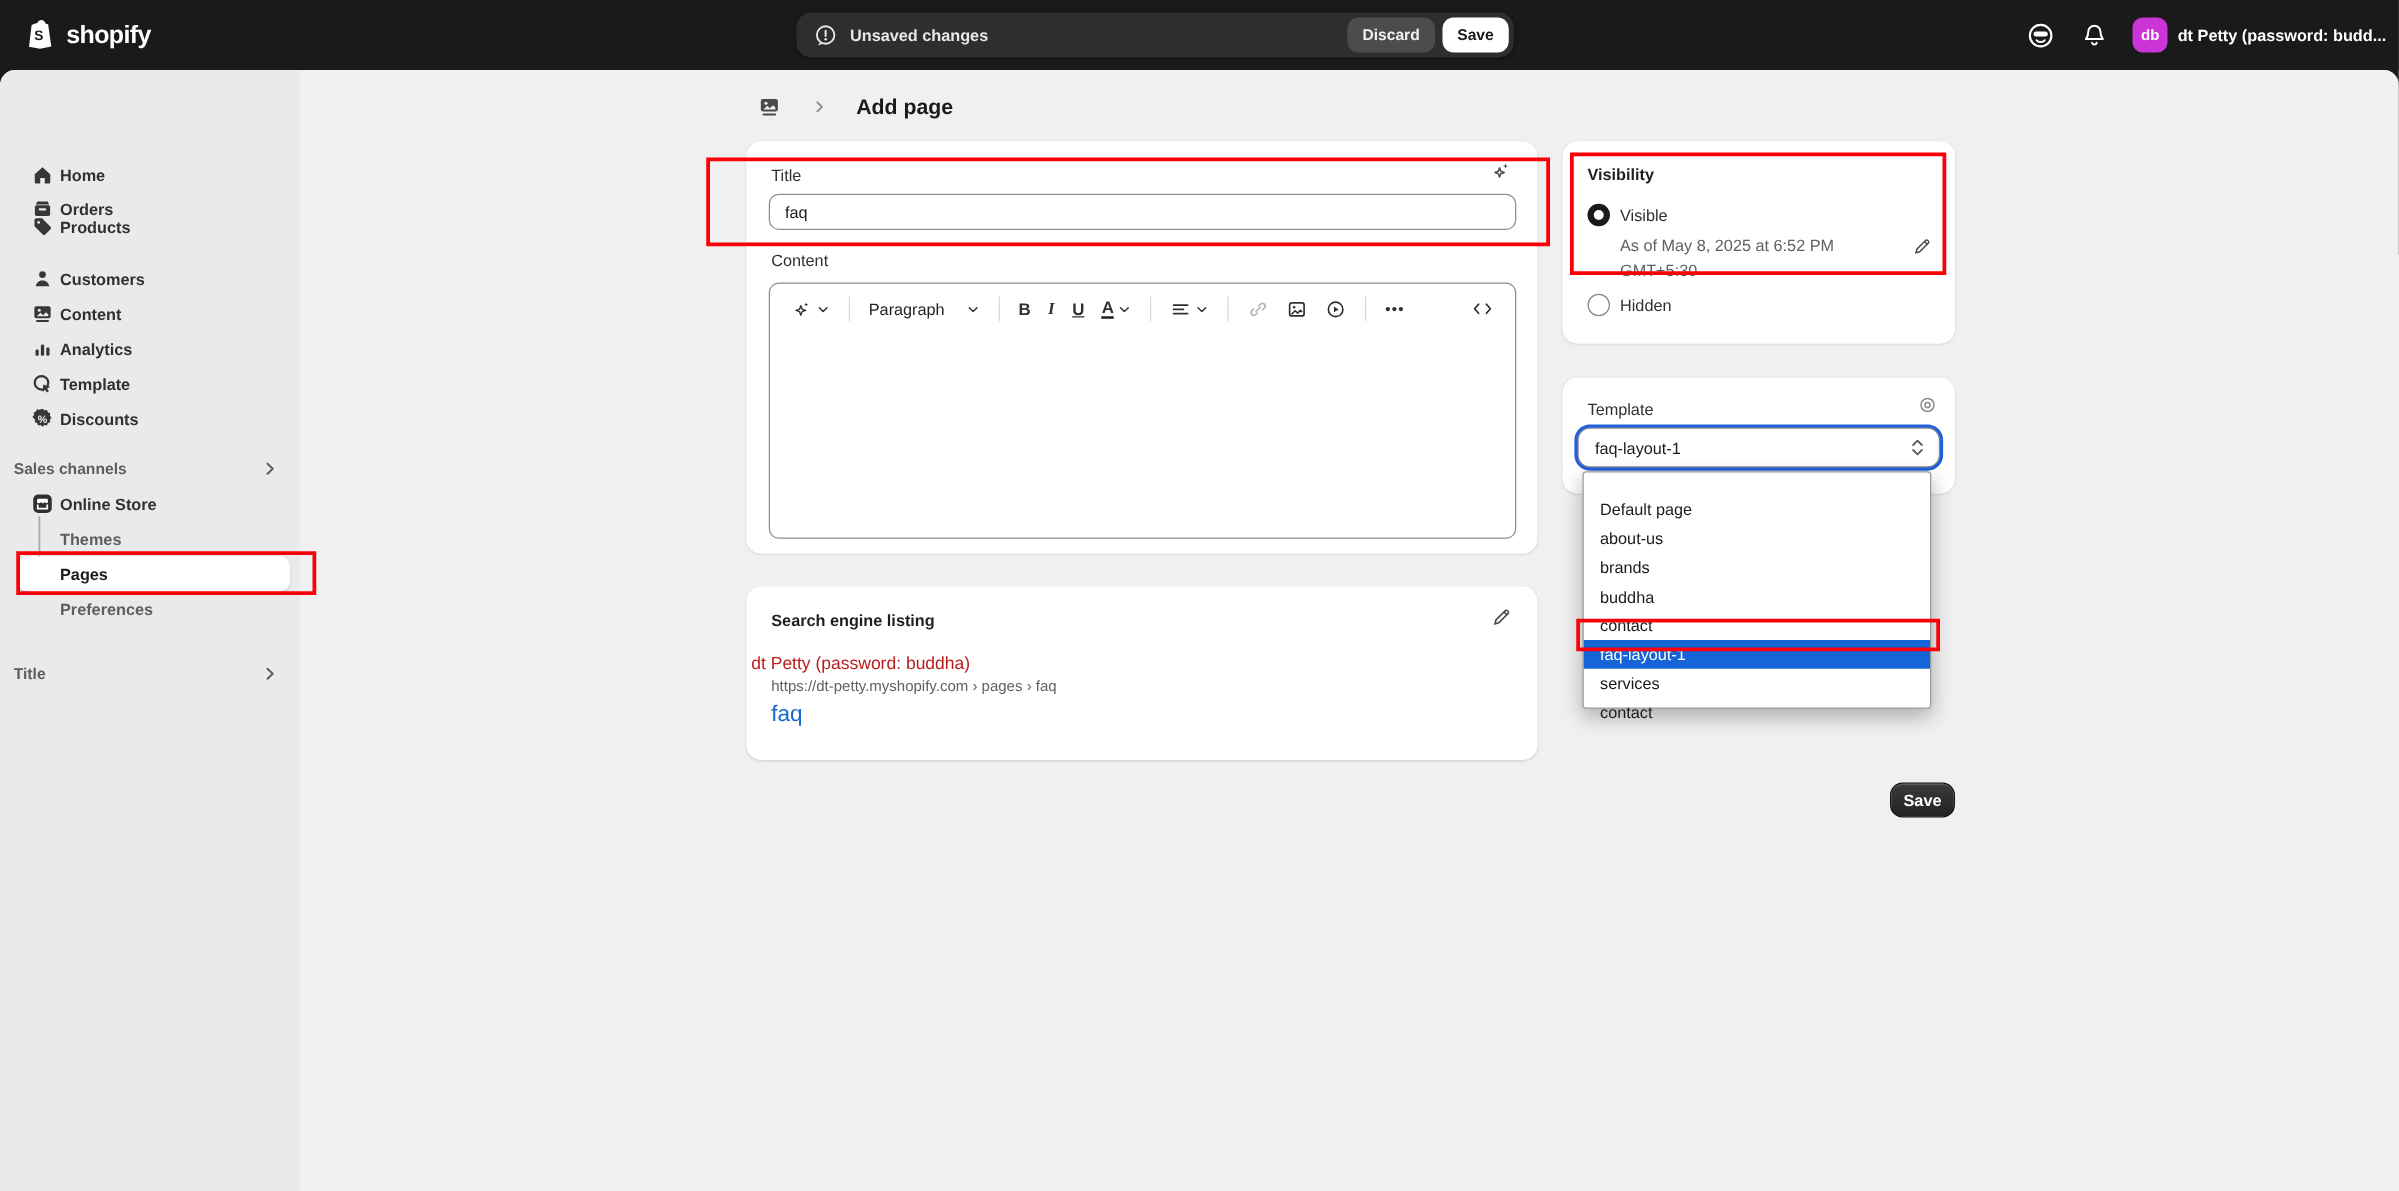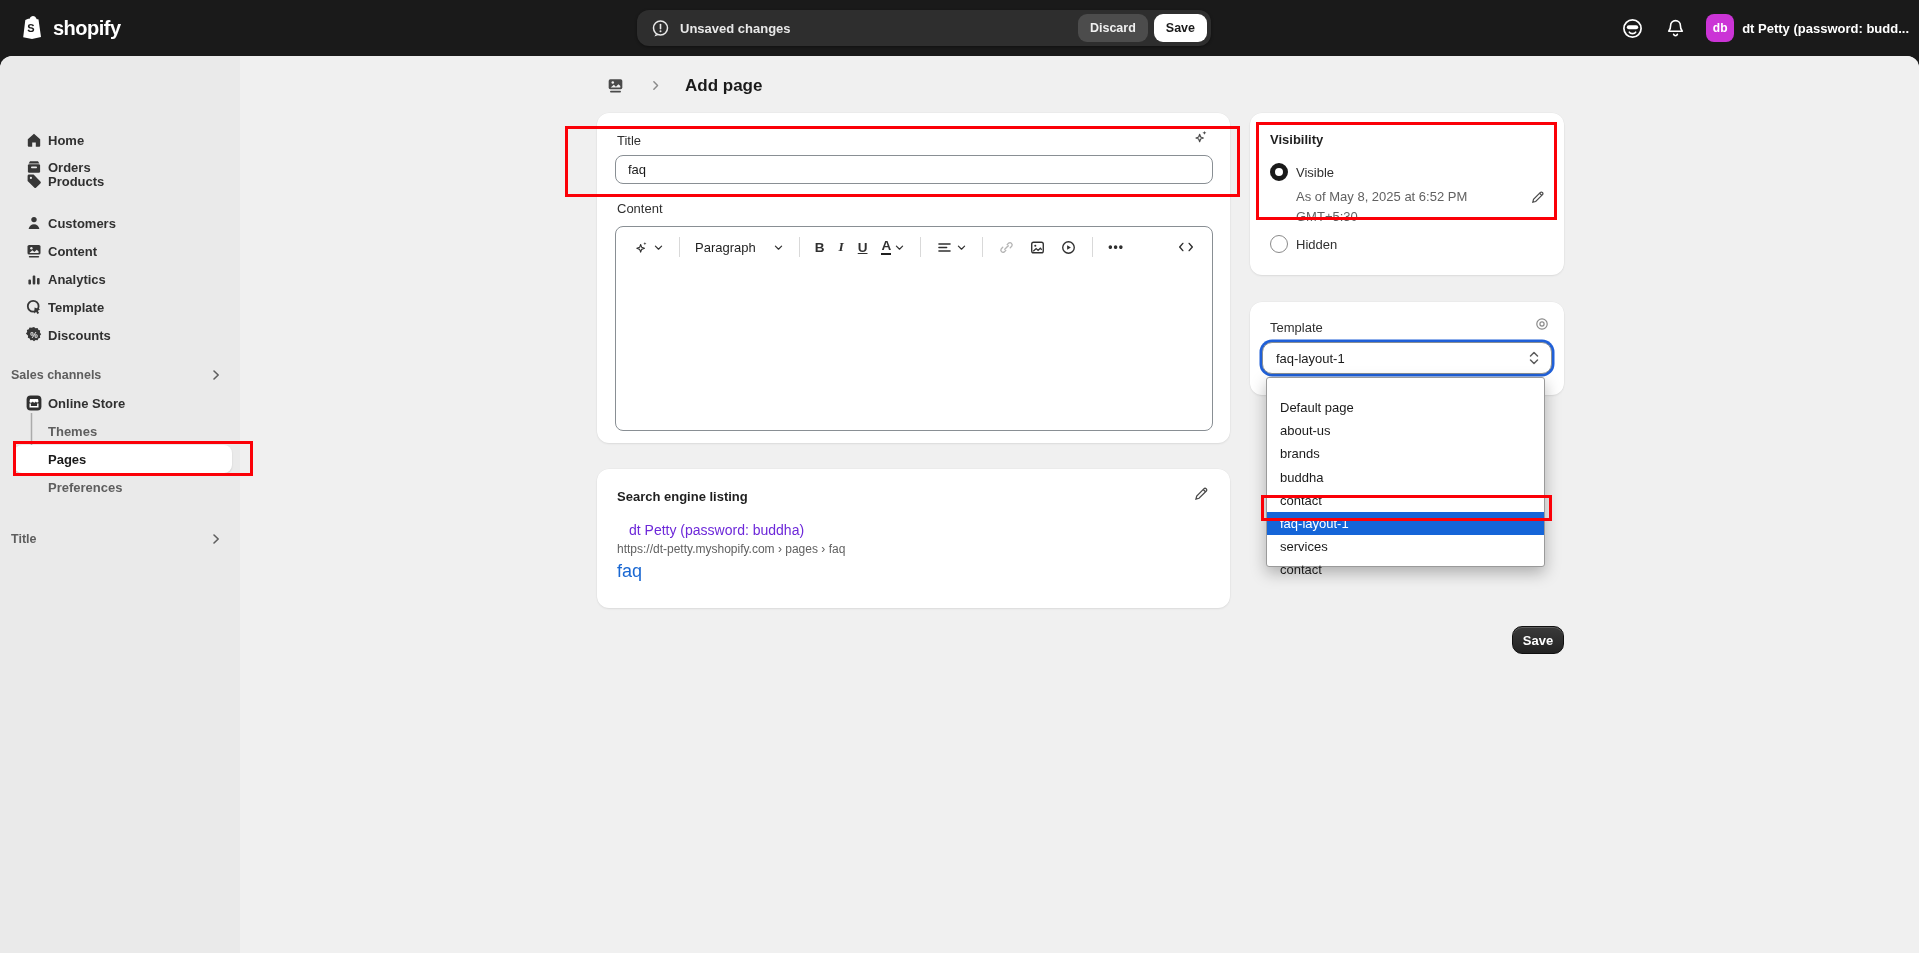--- a/index.html
+++ b/index.html
@@ -51,21 +51,21 @@
   .tb-div { width:1px; height:20px; background:#d9d9d9; margin:0 6px; }
   .tb-text { font-size:13.5px; font-weight:700; color:#303030; }
   .tb-italic { font-style:italic; font-weight:600; font-family:"Liberation Serif", serif; }
   .tb-under { text-decoration:underline; font-weight:600; }
   .tb-color { font-weight:600; border-bottom:2.5px solid #1f1f1f; line-height:14px; }
   .tb-para { font-size:13px; font-weight:400; color:#1f1f1f; }
   .tb-spacer { flex:1; }
   .editor-area { position:absolute; left:0; top:41px; width:596px; height:162px; cursor:text; }
 
   .seo-card { left:597px; top:469px; width:633px; height:139px; }
-  .seo-site { position:absolute; left:32px; top:53px; font-size:14px; color:#6d28d9; }
+  .seo-site { position:absolute; left:4px; top:53px; font-size:14px; color:#b91c1c; }
   .seo-url { position:absolute; left:20px; top:73px; font-size:12px; color:#616161; }
   .seo-link { position:absolute; left:20px; top:92px; font-size:18px; cursor:pointer; }
 
   .vis-card { left:1250px; top:113px; width:314px; height:162px; }
   .radio-on { position:absolute; width:18px; height:18px; border-radius:50%; background:#fff; border:5.5px solid #1a1a1a; }
   .radio-off { position:absolute; width:18px; height:18px; border-radius:50%; background:#fff; border:1.5px solid #8a8a8a; }
   .vis-note { font-size:13px; color:#616161; }
 
   .tpl-card { left:1250px; top:302px; width:314px; height:93px; }
   .tpl-select { position:absolute; left:12px; top:40px; width:290px; height:32px; background:#fff; border:1px solid #898f94; border-radius:10px; box-shadow:0 0 0 2.5px #2060d8; display:flex; align-items:center; padding:0 10px 0 13px; cursor:pointer; }

